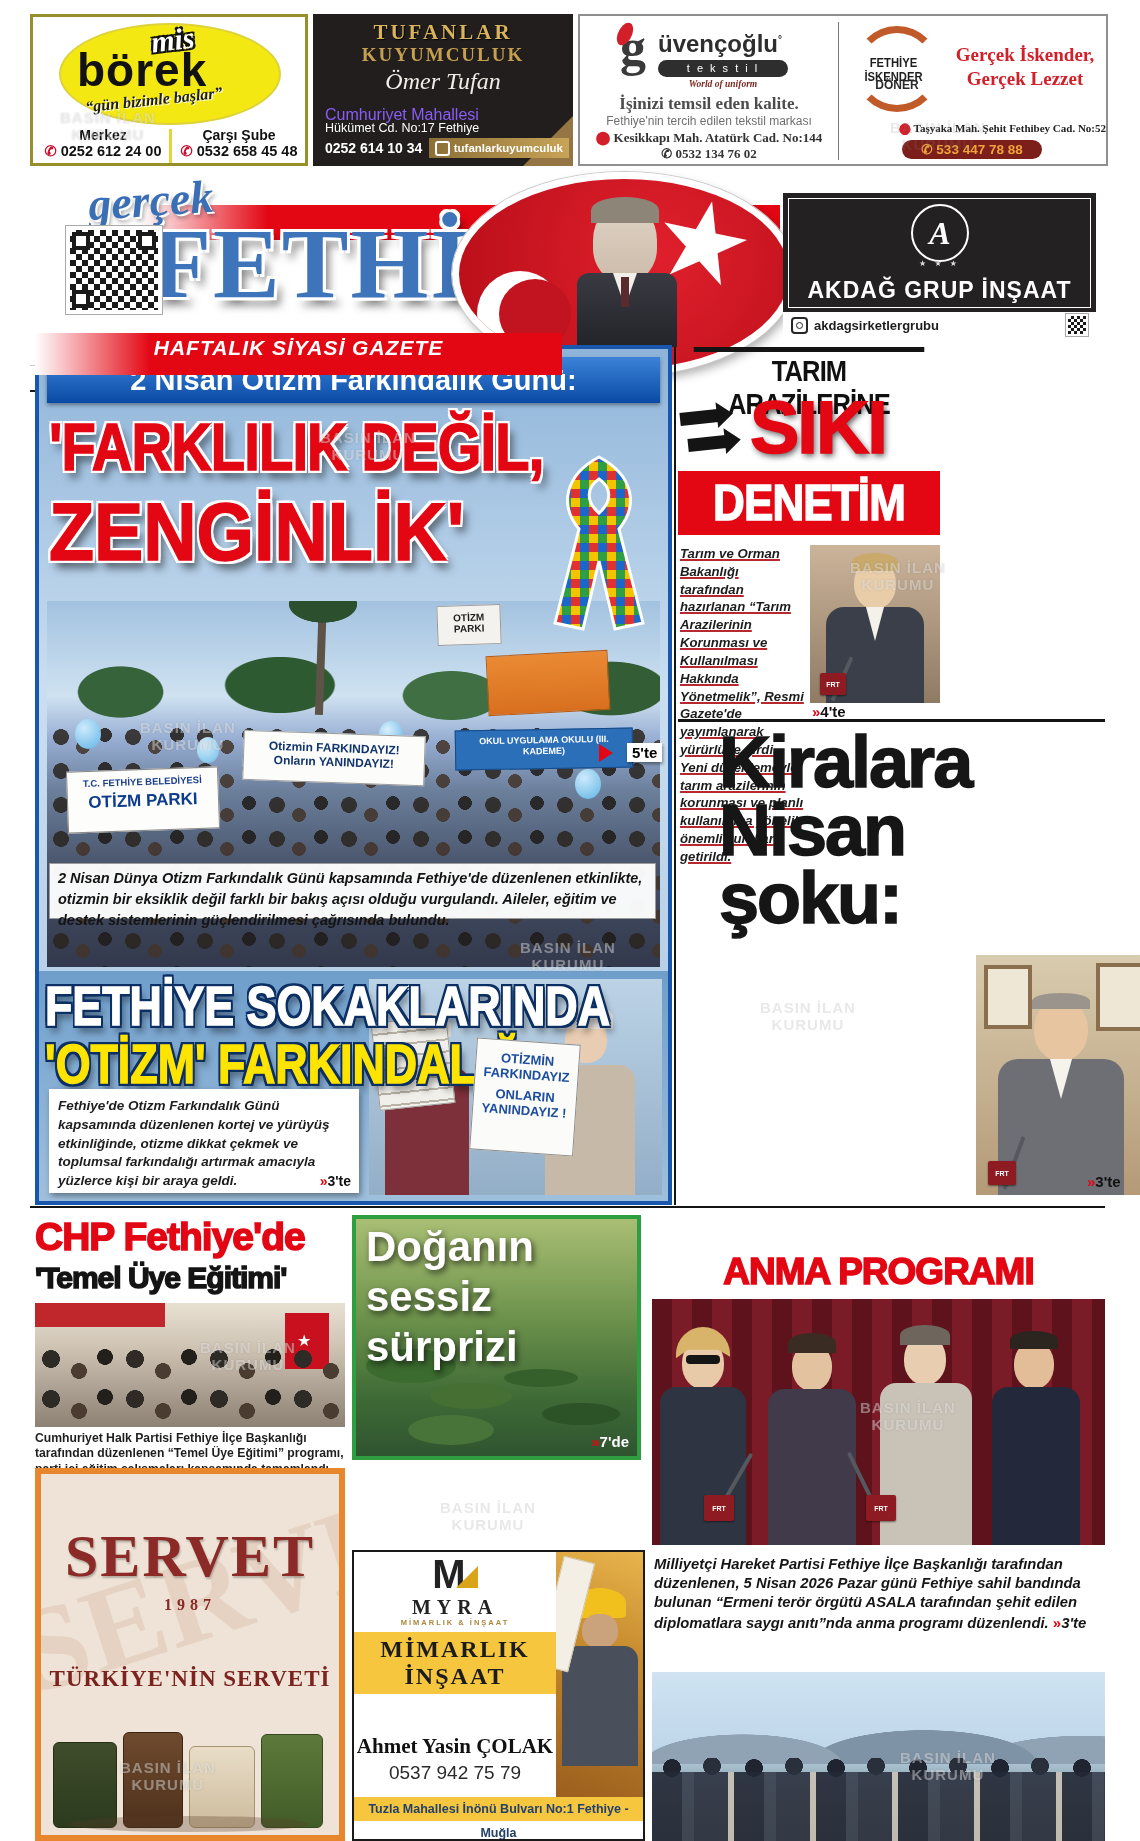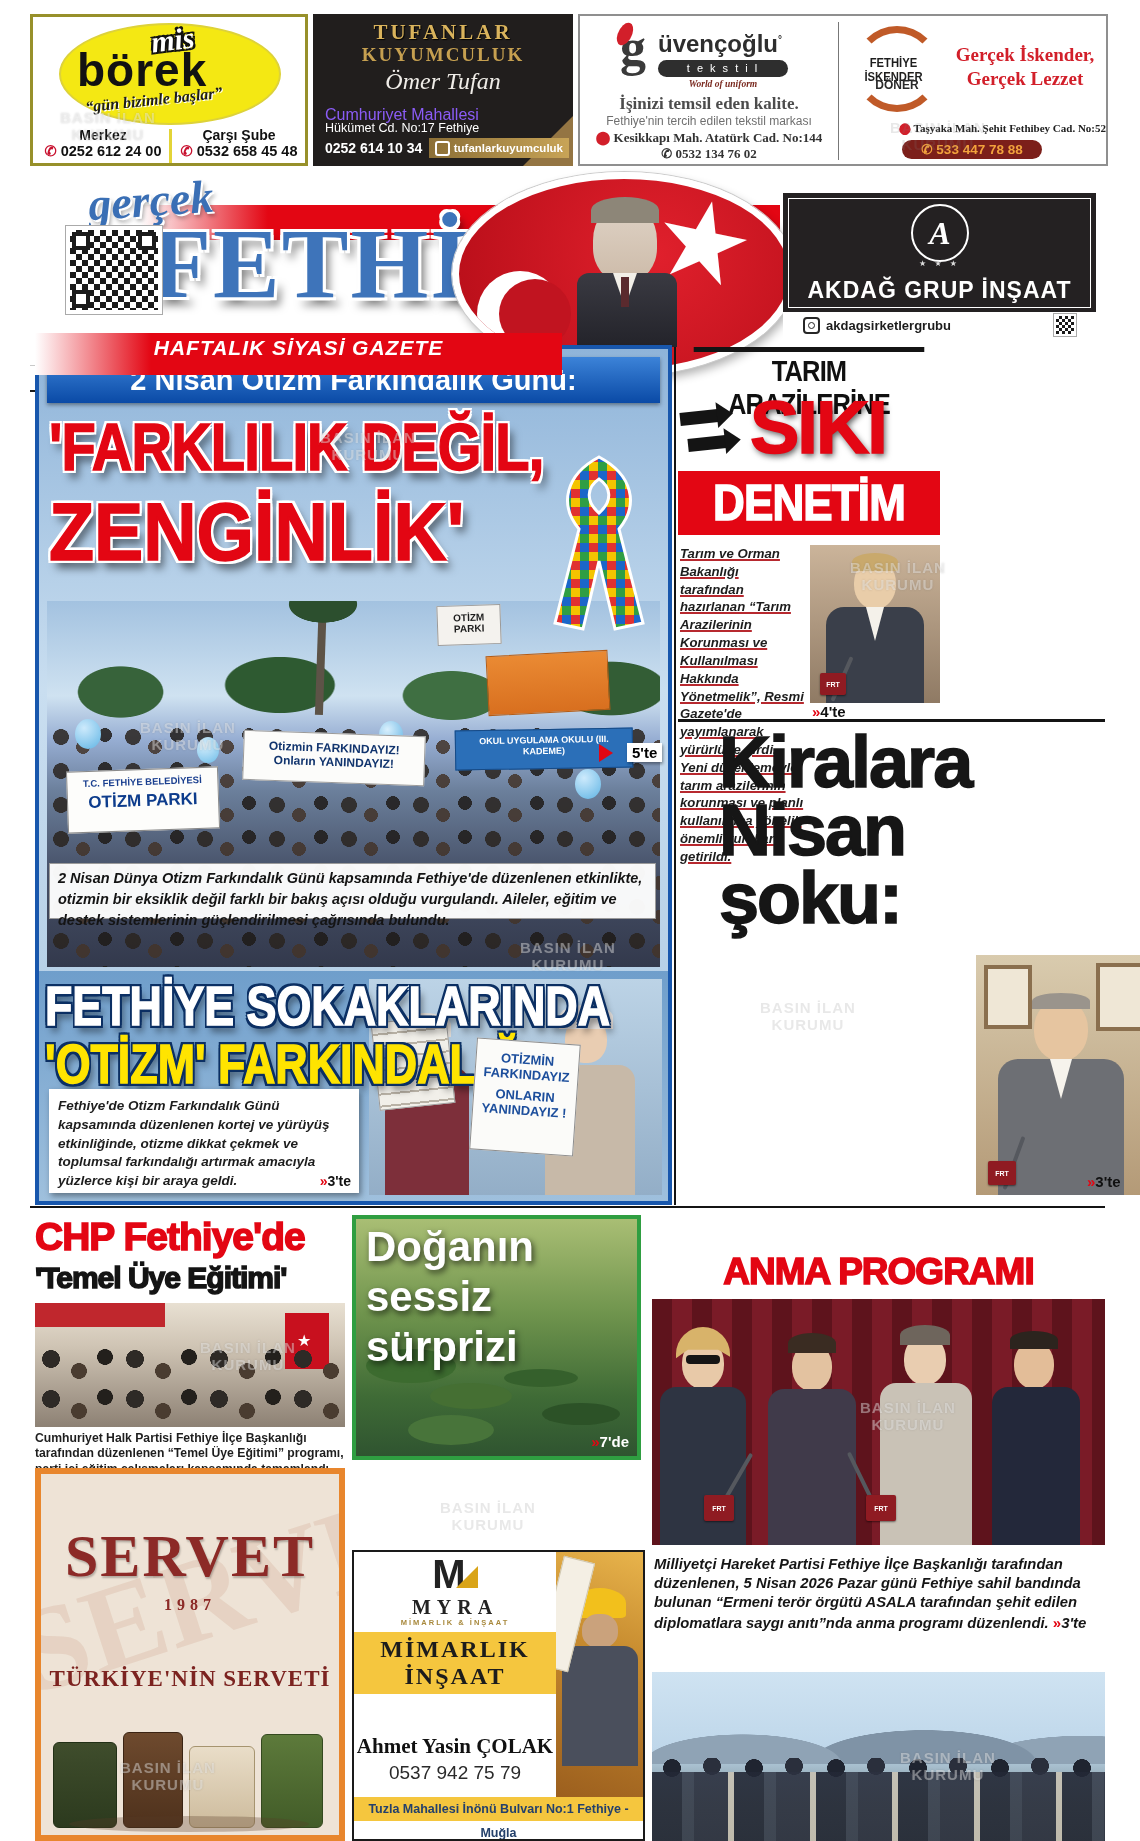--- a/index.html
+++ b/index.html
@@ -137,21 +137,21 @@
     <span class="abs b" style="left:465px;top:4px;font-size:12.5px;color:#222;">www.gercekfethiye.com</span>
   </div>
 
   <div class="abs" style="left:783px;top:193px;width:313px;height:145px;background:#242122;">
     <div class="abs" style="left:5px;top:5px;right:5px;bottom:30px;border:1px solid #fff;"></div>
     <div class="abs ctr" style="left:128px;top:11px;width:54px;height:54px;border:2px solid #fff;border-radius:50%;">
       <span class="serif b it" style="font-size:32px;color:#fff;line-height:54px;">A</span>
     </div>
     <div class="abs ctr" style="left:0;top:66px;width:100%;font-size:8px;color:#ddd;letter-spacing:3px;">★ ★ ★</div>
     <div class="abs b ctr" style="left:0;top:84px;width:100%;font-size:23px;color:#fff;letter-spacing:1px;">AKDAĞ GRUP İNŞAAT</div>
-    <div class="abs" style="left:0;bottom:0;width:100%;height:26px;background:#fff;display:flex;align-items:center;gap:6px;padding:0 20px;box-sizing:border-box;">
+    <div class="abs" style="left:0;bottom:0;width:100%;height:26px;background:#fff;display:flex;align-items:center;gap:6px;padding:0 8px;box-sizing:border-box;">
       <span style="width:13px;height:13px;border:2px solid #262626;border-radius:4px;position:relative;display:inline-block;">
           <span style="position:absolute;left:3px;top:3px;width:5px;height:5px;border:1.5px solid #262626;border-radius:50%;"></span>
         </span>
       <span class="b" style="font-size:13px;color:#1d1d1d;">akdagsirketlergrubu</span>
       <span class="qr" style="width:18px;height:18px;border-width:2px;background-size:6px 6px;margin-left:auto;"></span>
     </div>
   </div>
 
   <div class="abs" style="left:35px;top:345px;width:637px;height:860px;border:4px solid #1857ad;box-sizing:border-box;background:linear-gradient(180deg,#8fb4d9 0%,#c9def0 40%,#a9c6e0 100%);overflow:hidden;">
     <div class="abs ctr" style="left:8px;top:8px;width:613px;height:46px;background:linear-gradient(180deg,#3c83d8,#0a4aa6);box-shadow:0 2px 4px rgba(0,0,0,.4);">

